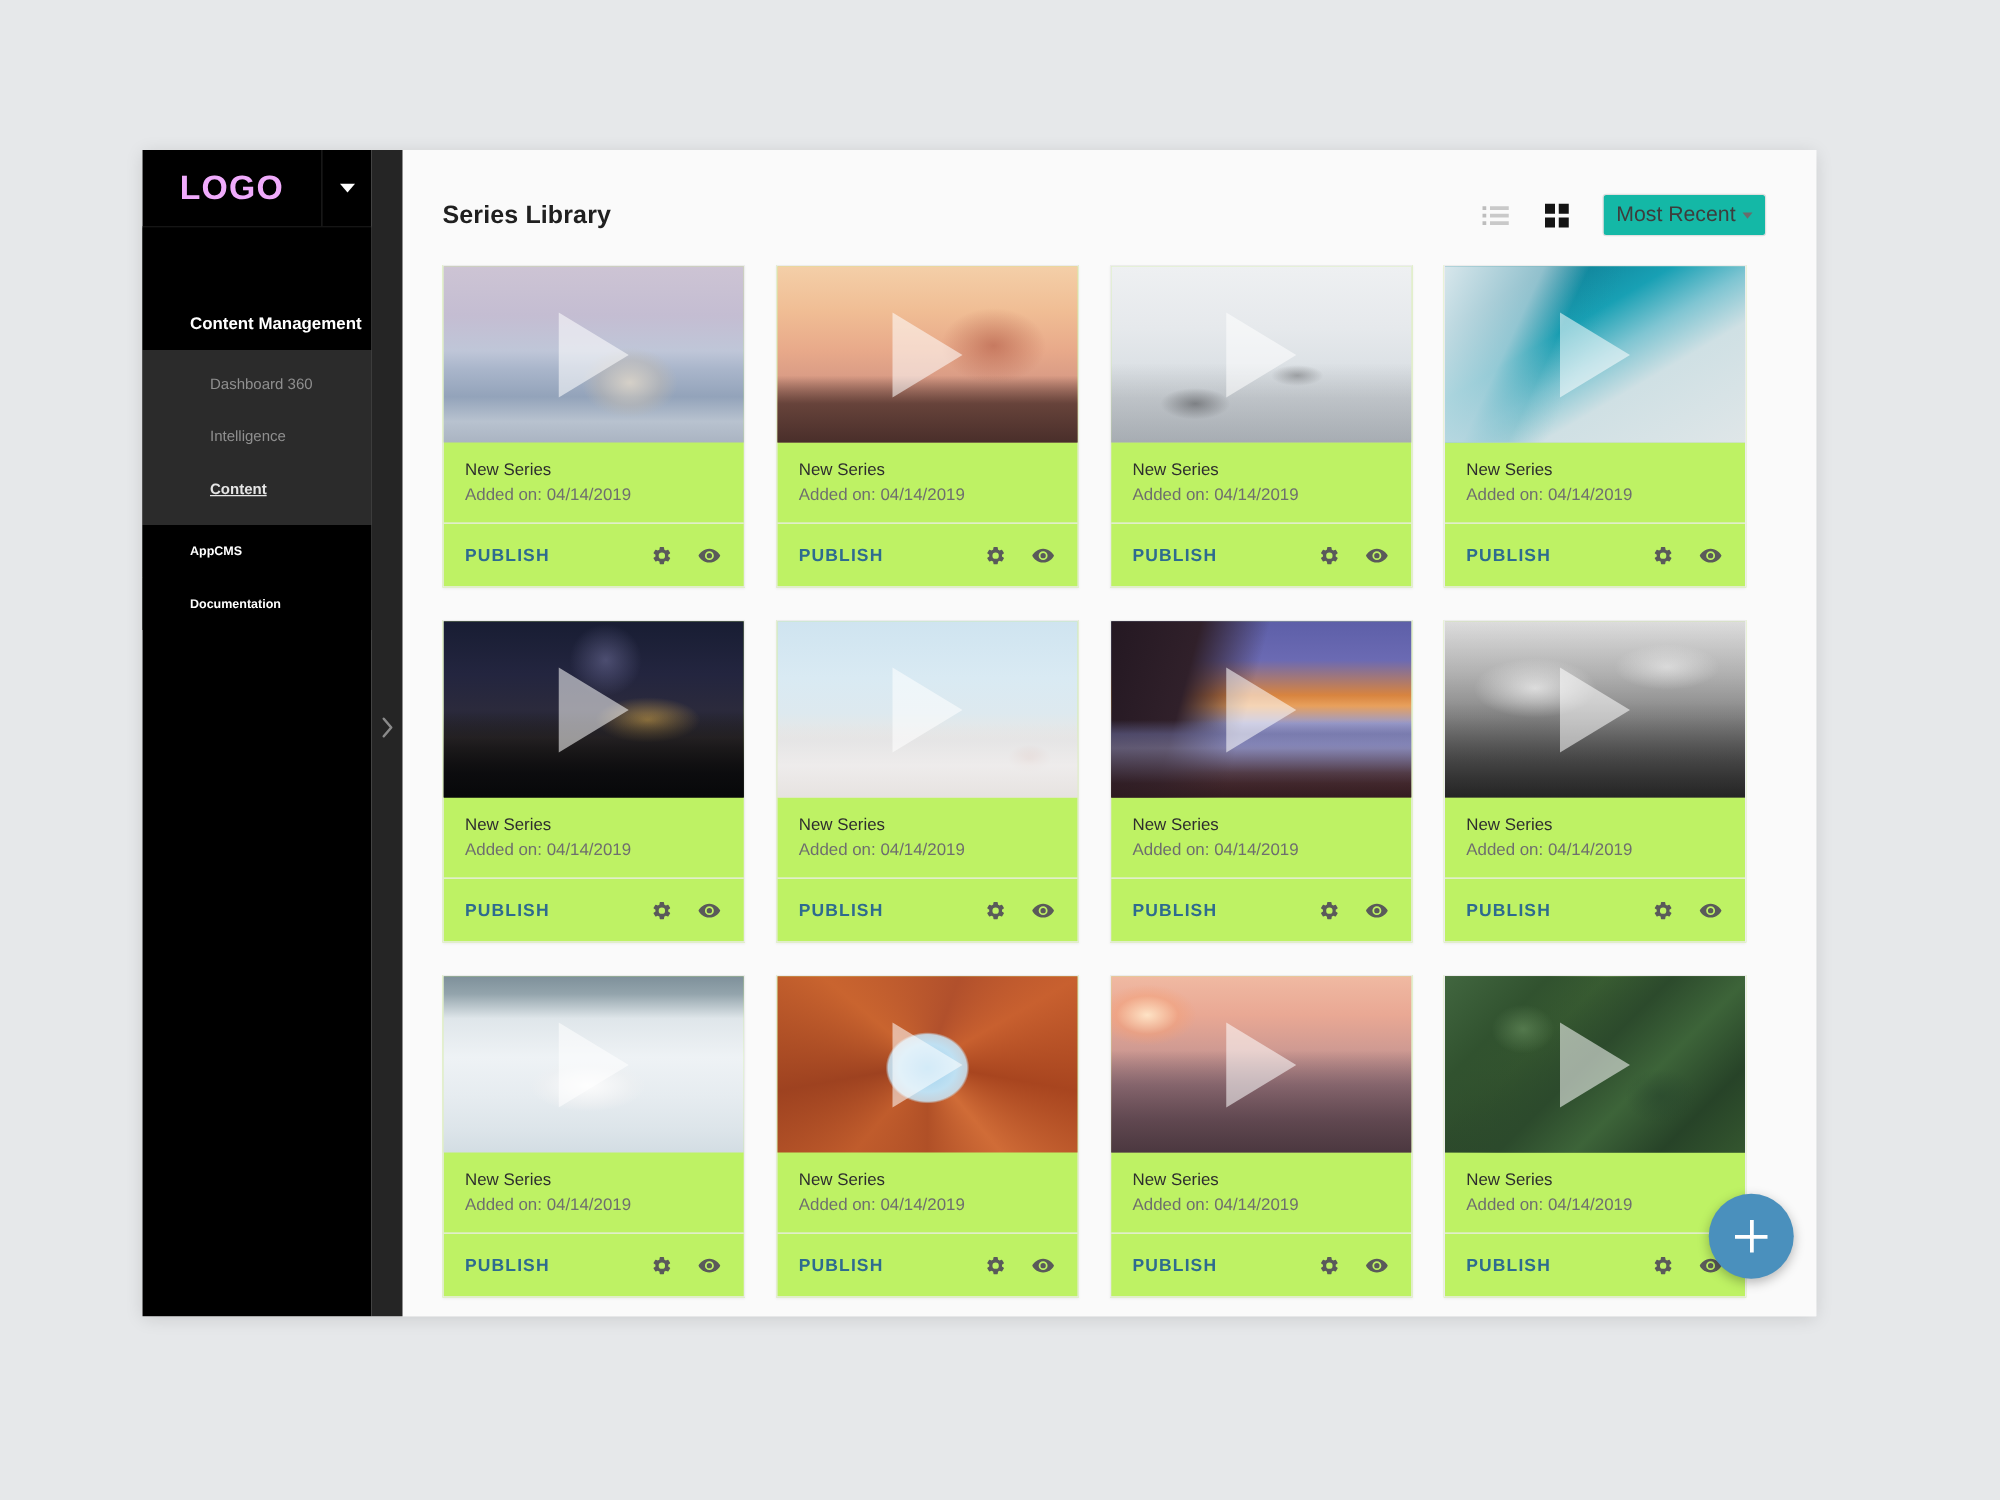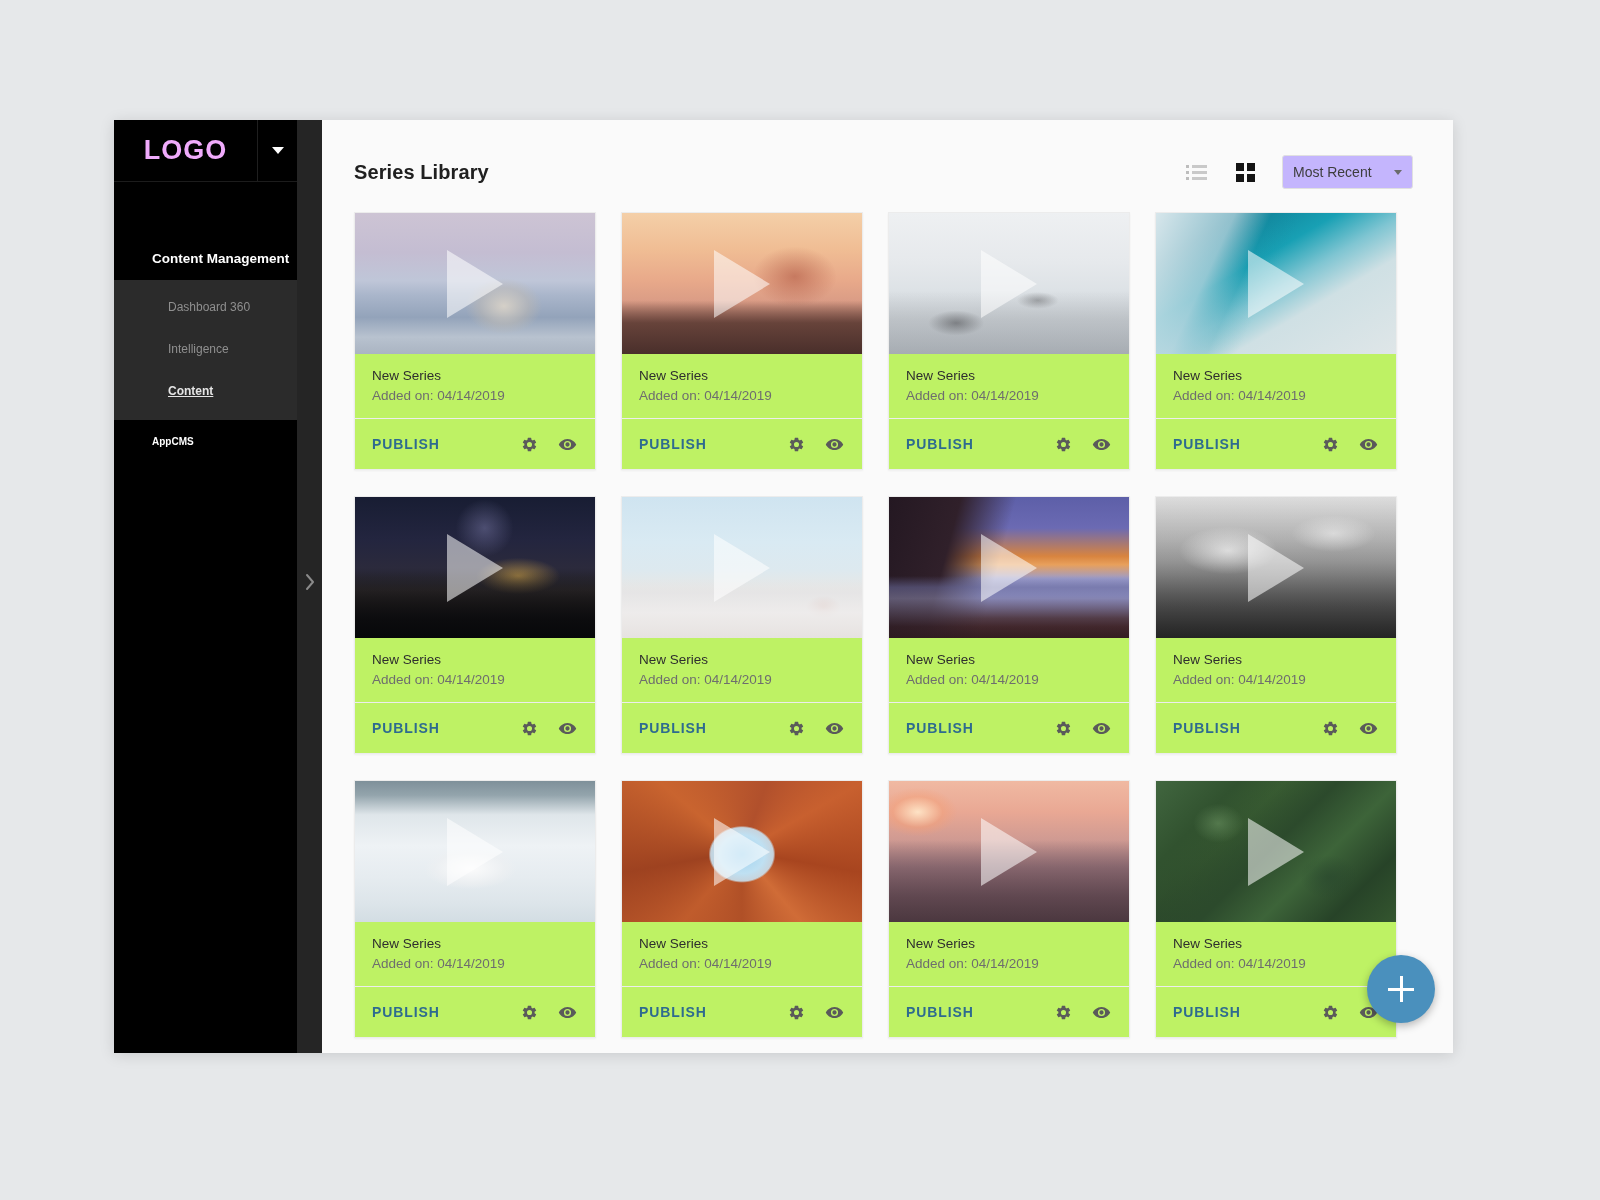--- a/index.html
+++ b/index.html
@@ -136,24 +136,24 @@
   .list-icon-row { display: flex; align-items: center; gap: 3px; }
   .list-dot { width: 3px; height: 3px; background: #bdbdbd; }
   .list-bar { width: 15px; height: 3px; background: #c9c9c9; }
   .grid-icon { display: grid; grid-template-columns: 8px 8px; grid-template-rows: 8px 8px; gap: 3px; }
   .grid-sq { background: #141414; }
 
   .sort-select {
     width: 131px; height: 34px;
     border: 1px solid #e0e0e0;
     border-radius: 3px;
-    background: #c4b5fd;
+    background: #14b8a6;
     display: flex; align-items: center;
     padding: 0 10px;
-    font-size: 14px;
+    font-size: 17px;
     color: #3d3d3d;
   }
   .sort-caret {
     margin-left: auto;
     width: 0; height: 0;
     border-left: 4.5px solid transparent;
     border-right: 4.5px solid transparent;
     border-top: 5px solid #6b6b6b;
   }
 
@@ -323,20 +323,21 @@
 
     <div class="nav-group-head">Content Management</div>
 
     <div class="nav-sub">
       <div class="nav-sub-item">Dashboard 360</div>
       <div class="nav-sub-item">Intelligence</div>
       <div class="nav-sub-item active">Content</div>
     </div>
 
     <div class="nav-item">AppCMS</div>
+    <div class="nav-item">Documentation</div>
   </nav>
 
   <div class="sidebar-rail">
     <div class="rail-toggle">
       <svg width="12" height="18" viewBox="0 0 12 18" fill="none">
         <path d="M3 2 L9 9 L3 16" stroke="#8a8a8a" stroke-width="2" fill="none" stroke-linecap="round" stroke-linejoin="round"></path>
       </svg>
     </div>
   </div>
 

